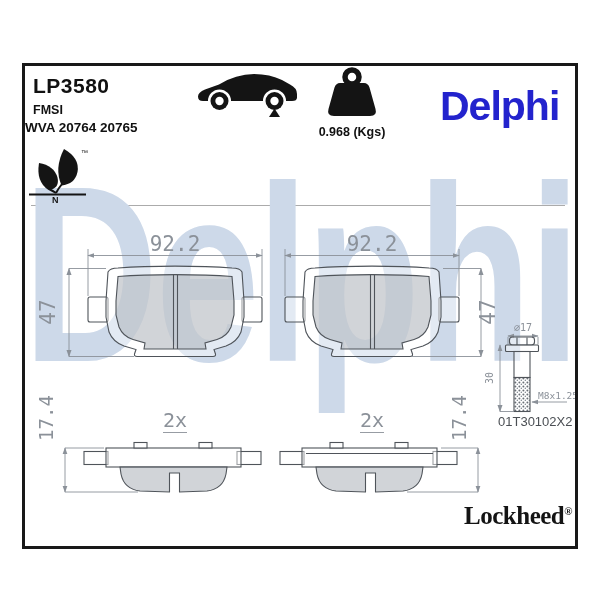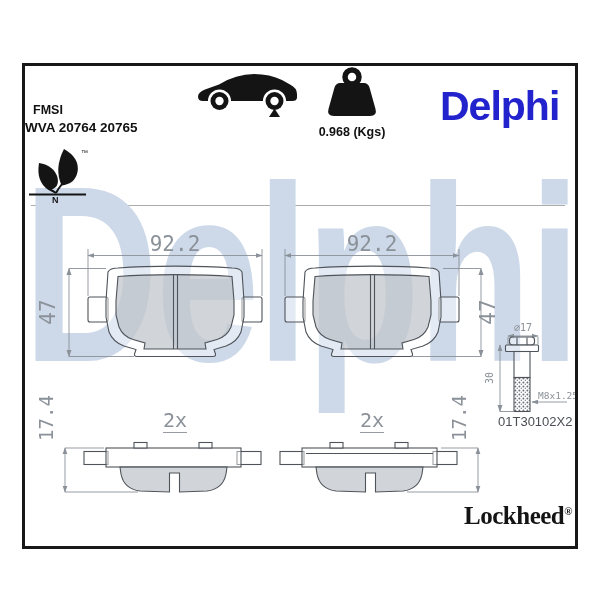--- a/index.html
+++ b/index.html
@@ -28,20 +28,21 @@
   svg .dimtxt{font-family:"DejaVu Sans Mono",monospace;fill:#8b9199;}
   svg .pn{font-family:"Liberation Sans",sans-serif;fill:#4b4f54;}
 </style>
 </head>
 <body>
 
 <div class="frame">
 
   <div class="abs watermark">Delphi</div>
 
+  <div class="abs hdr part-number">LP3580</div>
   <div class="abs hdr fmsi">FMSI</div>
   <div class="abs hdr wva">WVA 20764 20765</div>
 
   <svg class="abs hdr car-icon" viewBox="0 0 104 48">
     <path fill="#141414" d="M7,31 Q2,31 2,26.5 Q2,22.5 9,19.5 L23,14.5 Q40,4 58,4 Q74,4 86,10 L94,14.5 Q101,18 101,24 L101,27.5 Q101,31 96,31 L90,31 A11.5,11.5 0 0,0 67,31 L35,31 A11.5,11.5 0 0,0 12,31 Z"></path>
     <circle cx="23.5" cy="31" r="9" fill="#141414"></circle>
     <circle cx="23.5" cy="31" r="4.2" fill="#fff"></circle>
     <circle cx="78.5" cy="31" r="9" fill="#141414"></circle>
     <circle cx="78.5" cy="31" r="4.2" fill="#fff"></circle>
     <path fill="#141414" d="M78.5,38.5 L84,47 L73,47 Z"></path>

